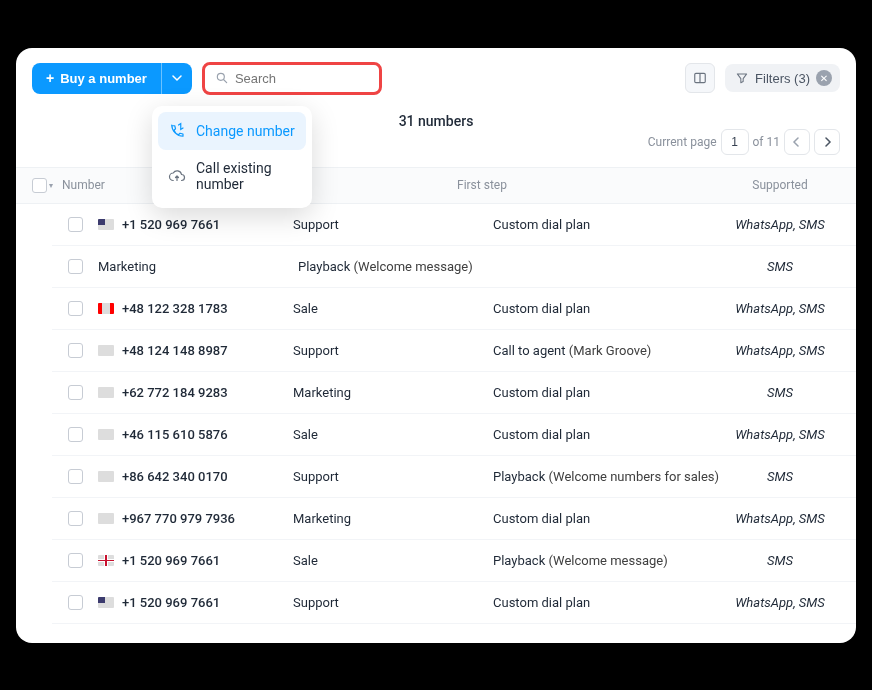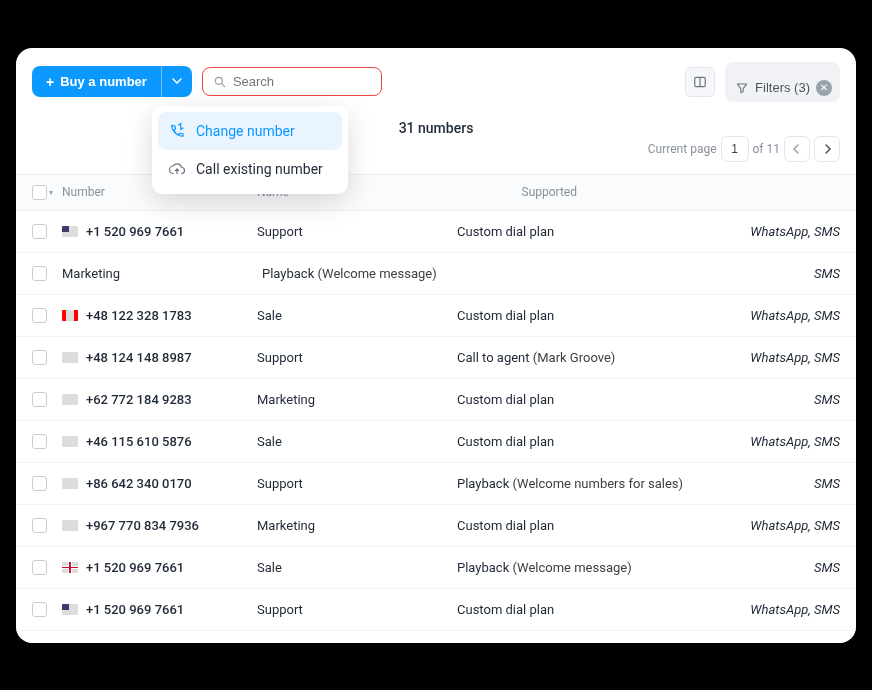--- a/index.html
+++ b/index.html
@@ -3,47 +3,47 @@
 <meta charset="utf-8">
 <style>
 * { box-sizing: border-box; margin: 0; padding: 0; }
 body { font-family: -apple-system, BlinkMacSystemFont, 'Segoe UI', Roboto, sans-serif; font-size: 13px; background: #000; width: 872px; height: 690px; display:flex; align-items:center; justify-content:center;}
 .card { width: 840px; height: 595px; background: #fff; border-radius: 16px; box-shadow: 0 8px 32px rgba(0,0,0,.3); overflow: hidden; display:flex; flex-direction:column; position:relative;}
 .toolbar { display:flex; align-items:center; padding: 14px 16px; gap:10px; }
 .btn-primary { background:#0B99FF; color:#fff; border:none; border-radius:8px 0 0 8px; padding:8px 14px; font-size:13px; font-weight:600; display:flex; align-items:center; gap:6px; cursor:pointer;}
 .btn-primary .plus { font-size:14px; line-height:1;}
 .btn-dropdown { background:#0B99FF; color:#fff; border:none; border-left:1px solid rgba(255,255,255,.4); border-radius:0 8px 8px 0; padding:8px 10px; cursor:pointer; margin-left:-10px;}
 .btn-dropdown svg { width:10px; height:10px; }
-.search { flex:0 0 180px; display:flex; align-items:center; gap:6px; border:1px solid #ef4444; border-radius:8px; padding:6px 10px; color:#9AA2AE; }
+.search { flex:0 0 180px; display:flex; align-items:center; gap:6px; border:3px solid #ef4444; border-radius:8px; padding:6px 10px; color:#9AA2AE; }
 .search input { border:none; outline:none; font-size:13px; flex:1; width:100%; }
 .spacer { flex:1; }
 .icon-btn { width:30px;height:30px;border:1px solid #E3E6EA;border-radius:6px;background:#F5F7FA;display:flex;align-items:center;justify-content:center;cursor:pointer;color:#6B7480;}
-.filter-btn { display:flex; align-items:center; gap:6px; background:#F0F2F5; border:none; border-radius:8px; padding:18px 8px 6px 10px; color:#4B5563; font-size:13px; cursor:pointer;}
+.filter-btn { display:flex; align-items:center; gap:6px; background:#F0F2F5; border:none; border-radius:8px; padding:6px 8px 6px 10px; color:#4B5563; font-size:13px; cursor:pointer;}
 .filter-btn .close { background:#9AA2AE; color:#fff; width:16px;height:16px; border-radius:50%; display:flex;align-items:center;justify-content:center; font-size:10px;}
 .subbar { display:flex; align-items:center; padding: 4px 16px 12px; color:#1F2937; font-size:14px;flex-direction:column;}
 .subbar .count { font-weight:500; }
 .subbar .right { margin-left:auto; display:flex; align-items:center; gap:4px; color:#8A919C; font-size:12px;}
 .page-input { width:28px; height:26px; border:1px solid #E3E6EA; border-radius:6px; text-align:center; font-size:12px; color:#374151;}
 .nav-btn { width:26px;height:26px;border:1px solid #E3E6EA;border-radius:6px;background:#fff;display:flex;align-items:center;justify-content:center;cursor:pointer;color:#6B7480;}
 .thead { display:flex; align-items:center; padding: 10px 16px; border-top:1px solid #EEF1F4; border-bottom:1px solid #EEF1F4; background:#FAFBFC; color:#8A919C; font-size:12px;}
 .col-check { width:30px; display:flex; align-items:center; gap:2px;}
 .col-number { width:195px; }
 .col-name { width:200px; }
 .col-first { flex:1; }
-.col-supported { width:120px; text-align:right;}
-.rows { overflow-y:auto; }
+.col-supported { width:120px; text-align:center;}
+.rows { overflow-y:auto;margin-left:36px; }
 .row { display:flex; align-items:center; padding: 13px 16px; border-bottom:1px solid #F2F4F7; font-size:13px; color:#1F2937;}
 .row .col-number { display:flex; align-items:center; gap:8px; font-weight:500;}
 .row .flag { width:16px; height:11px; border-radius:1px; display:inline-block; background:#ddd; position:relative; overflow:hidden;}
 .row .muted { color:#404040; }
 .row .col-supported { white-space:nowrap;font-style:italic;}
 .checkbox { width:15px;height:15px; border:1.5px solid #C7CCD4; border-radius:3px; background:#fff; display:inline-block;}
 .header-caret { font-size:8px; color:#9AA2AE;}
 
-.dropdown { position:absolute; top:58px; left:136px; width:196px; background:#fff; border-radius:10px; box-shadow:0 8px 28px rgba(0,0,0,.15); padding:6px; z-index:10;}
+.dropdown { position:absolute; top:58px; left:136px; width:160px; background:#fff; border-radius:10px; box-shadow:0 8px 28px rgba(0,0,0,.15); padding:6px; z-index:10;}
 .dropdown .item { display:flex; align-items:center; gap:10px; padding:10px 10px; border-radius:8px; font-size:14px; color:#1F2937; cursor:pointer;}
 .dropdown .item.active { background:#EAF4FE; color:#0B99FF; }
 .dropdown .item svg { width:18px; height:18px; flex-shrink:0;}
 
 .flag-us{background:linear-gradient(#B22234 0 7%, #fff 7% 14%, #B22234 14% 21%, #fff 21% 28%, #B22234 28% 35%, #fff 35% 42%, #B22234 42% 49%, #fff 49% 56%, #B22234 56% 63%, #fff 63% 70%, #B22234 70% 77%, #fff 77% 84%, #B22234 84% 100%);}
 .flag-us::before{content:"";position:absolute;top:0;left:0;width:45%;height:55%;background:#3C3B6E;}
 .flag-cz{background:linear-gradient(#fff 0 50%, #D7141A 50% 100%);}
 .flag-cz::before{content:"";position:absolute;left:0;top:0;border-top:5.5px solid transparent;border-bottom:5.5px solid transparent;border-left:7px solid #11457E;}
 .flag-ca{background:#fff;}
 .flag-ca::before{content:"";position:absolute;left:0;top:0;width:25%;height:100%;background:#FF0000;}
@@ -114,20 +114,21 @@
     </div>
   </div>
 
   <div class="thead">
     <div class="col-check">
       <span class="checkbox"></span>
       <span class="header-caret">▾</span>
     </div>
     <div class="col-number">Number</div>
     <div class="col-name">Name</div>
+    <div class="col-first">First step</div>
     <div class="col-supported">Supported</div>
   </div>
 
   <div class="rows" id="rows">
       <div class="row">
         <div class="col-check">
           <span class="checkbox"></span>
         </div>
         <div class="col-number">
           <span class="flag flag-us"></span>
@@ -204,21 +205,21 @@
         <div class="col-name">Support</div>
         <div class="col-first">Playback <span class="muted">(Welcome numbers for sales)</span></div>
         <div class="col-supported">SMS</div>
       </div>
       <div class="row">
         <div class="col-check">
           <span class="checkbox"></span>
         </div>
         <div class="col-number">
           <span class="flag flag-fr"></span>
-          <span>+967 770 834 7936</span>
+          <span>+967 770 979 7936</span>
         </div>
         <div class="col-name">Marketing</div>
         <div class="col-first">Custom dial plan</div>
         <div class="col-supported">WhatsApp,  SMS</div>
       </div>
       <div class="row">
         <div class="col-check">
           <span class="checkbox"></span>
         </div>
         <div class="col-number">

